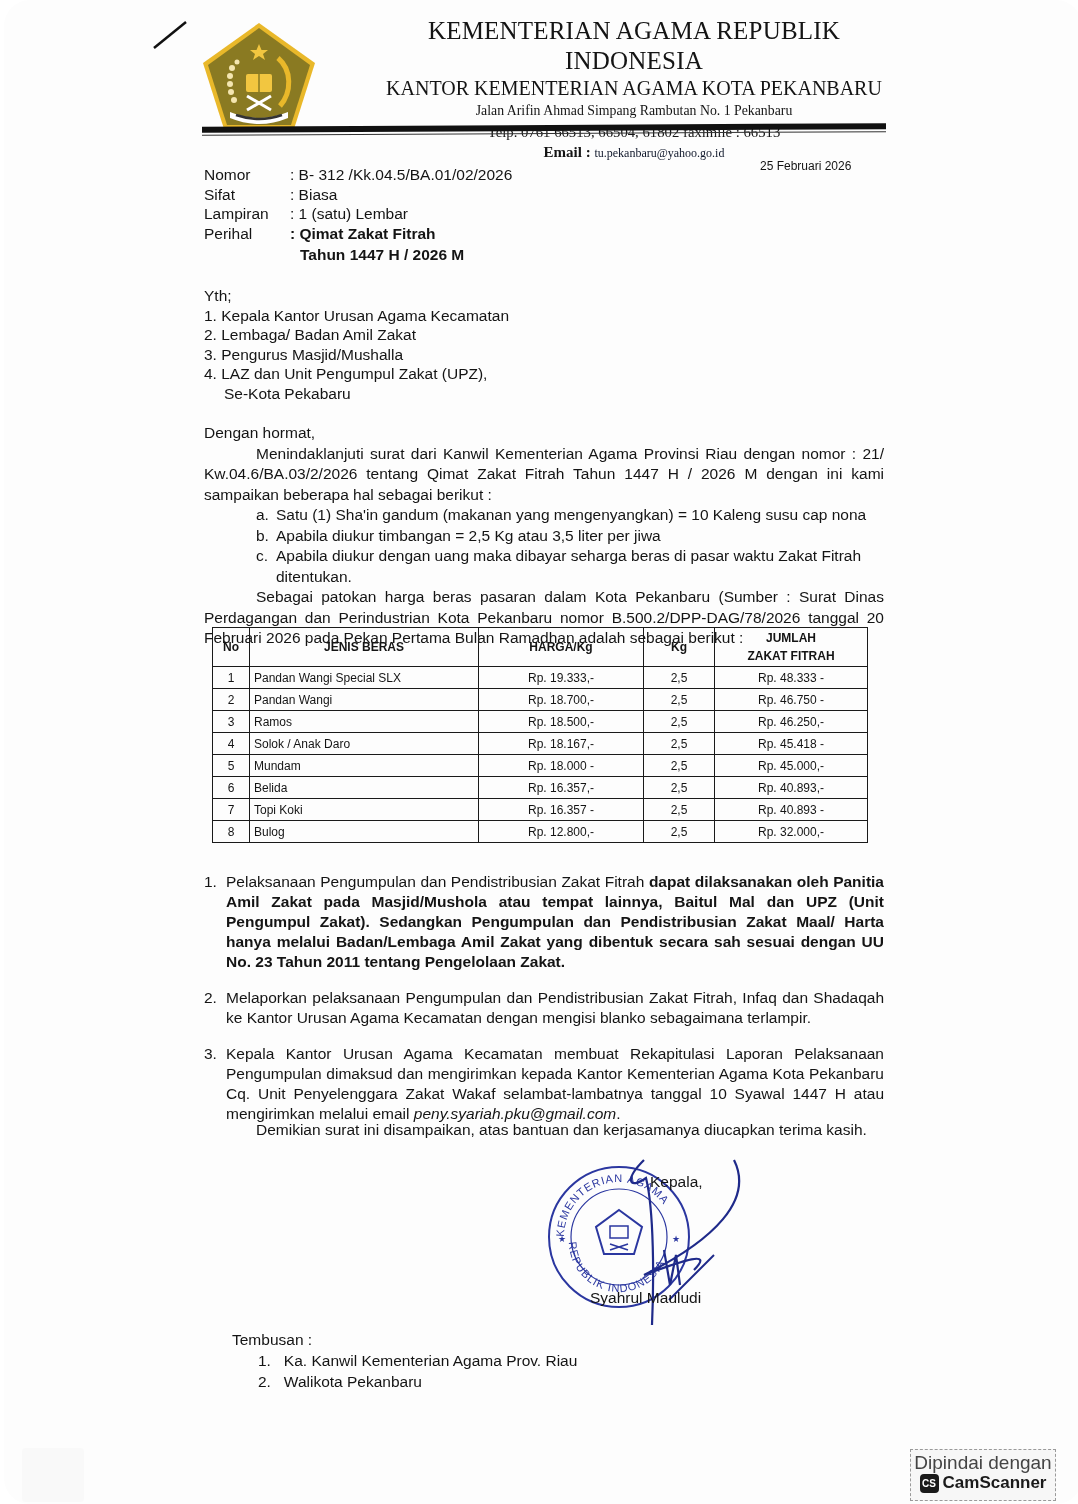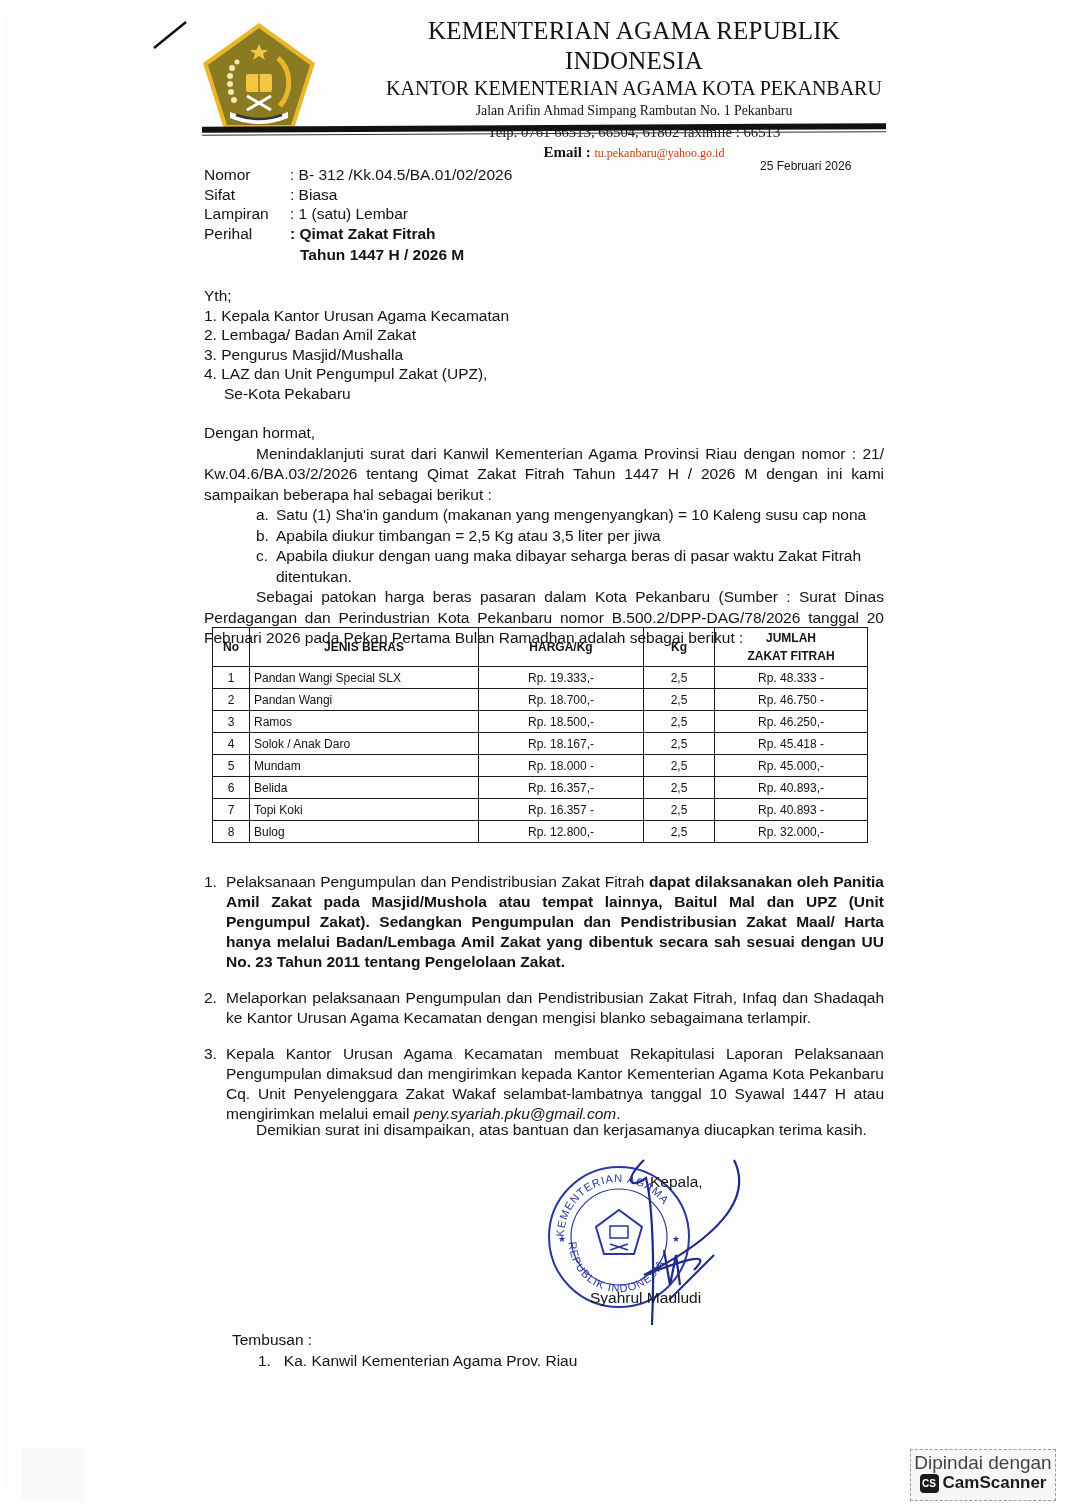--- a/index.html
+++ b/index.html
@@ -10,21 +10,21 @@
   }
   .page { position: absolute; left: 4px; top: 0; width: 1078px; height: 1504px; background: #fdfdfd; border-radius: 26px; }
   .slash { position: absolute; left: 146px; top: 20px; width: 40px; height: 30px; }
   .logo { position: absolute; left: 196px; top: 20px; width: 118px; height: 112px; }
   .kop { position: absolute; left: 300px; top: 16px; width: 600px; text-align: center; font-family: "Liberation Serif", serif; }
   .kop .l1 { font-size: 25px; letter-spacing: 0.2px; line-height: 30px; margin-left: 60px; }
   .kop .l2 { font-size: 20px; line-height: 24px; margin-left: 60px; }
   .kop .l3 { font-size: 15px; line-height: 21px; margin-left: 60px; transform: scaleX(0.92); }
   .kop .l4 { font-size: 15.5px; line-height: 21px; margin-left: 60px; transform: scaleX(0.95); }
   .kop .l5 { font-size: 15px; line-height: 20px; margin-left: 60px; }
-  .kop .l5 .mail { color: #c2410c; font-size: 12px; }
+  .kop .l5 .mail { color: #0f172a; font-size: 12px; }
   .rule { position: absolute; left: 198px; top: 125px; width: 684px; height: 6px; background: #111; transform: rotate(-0.3deg); }
   .rule2 { position: absolute; left: 198px; top: 133px; width: 684px; height: 1px; background: #333; transform: rotate(-0.3deg); }
 
   .txt { position: absolute; font-size: 15.5px; line-height: 19px; }
   .date { left: 756px; top: 157px; font-size: 12px; }
   .meta { left: 200px; top: 165px; }
   .meta table { border-collapse: collapse; font-size: 15.5px; }
   .meta td { padding: 0; line-height: 19.5px; vertical-align: top; }
   .meta td.k { width: 86px; }
   .b { font-weight: bold; }
@@ -281,20 +281,21 @@
     <path d="M150,10 C170,50 130,90 60,125 C100,110 130,100 110,120" stroke="#1f2a8a" stroke-width="2.2" fill="none"></path>
     <path d="M80,100 L86,135 L92,105 L96,135" stroke="#1f2a8a" stroke-width="2.2" fill="none"></path>
     <path d="M130,105 L85,150" stroke="#1f2a8a" stroke-width="2" fill="none"></path>
   </svg>
   <div class="txt kepala">Kepala,</div>
   <div class="txt nama">Syahrul Mauludi</div>
 
   <div class="txt tembusan">
     <div>Tembusan :</div>
     <div class="li" style="white-space:pre">1.   Ka. Kanwil Kementerian Agama Prov. Riau</div>
+    <div class="li" style="white-space:pre">2.   Walikota Pekanbaru</div>
   </div>
 
   <div class="corner"></div>
 
   <div class="cs">
     <div class="top">Dipindai dengan</div>
     <div class="brand">
       <span class="badge">CS</span>
       <span class="name">CamScanner</span>
     </div>

